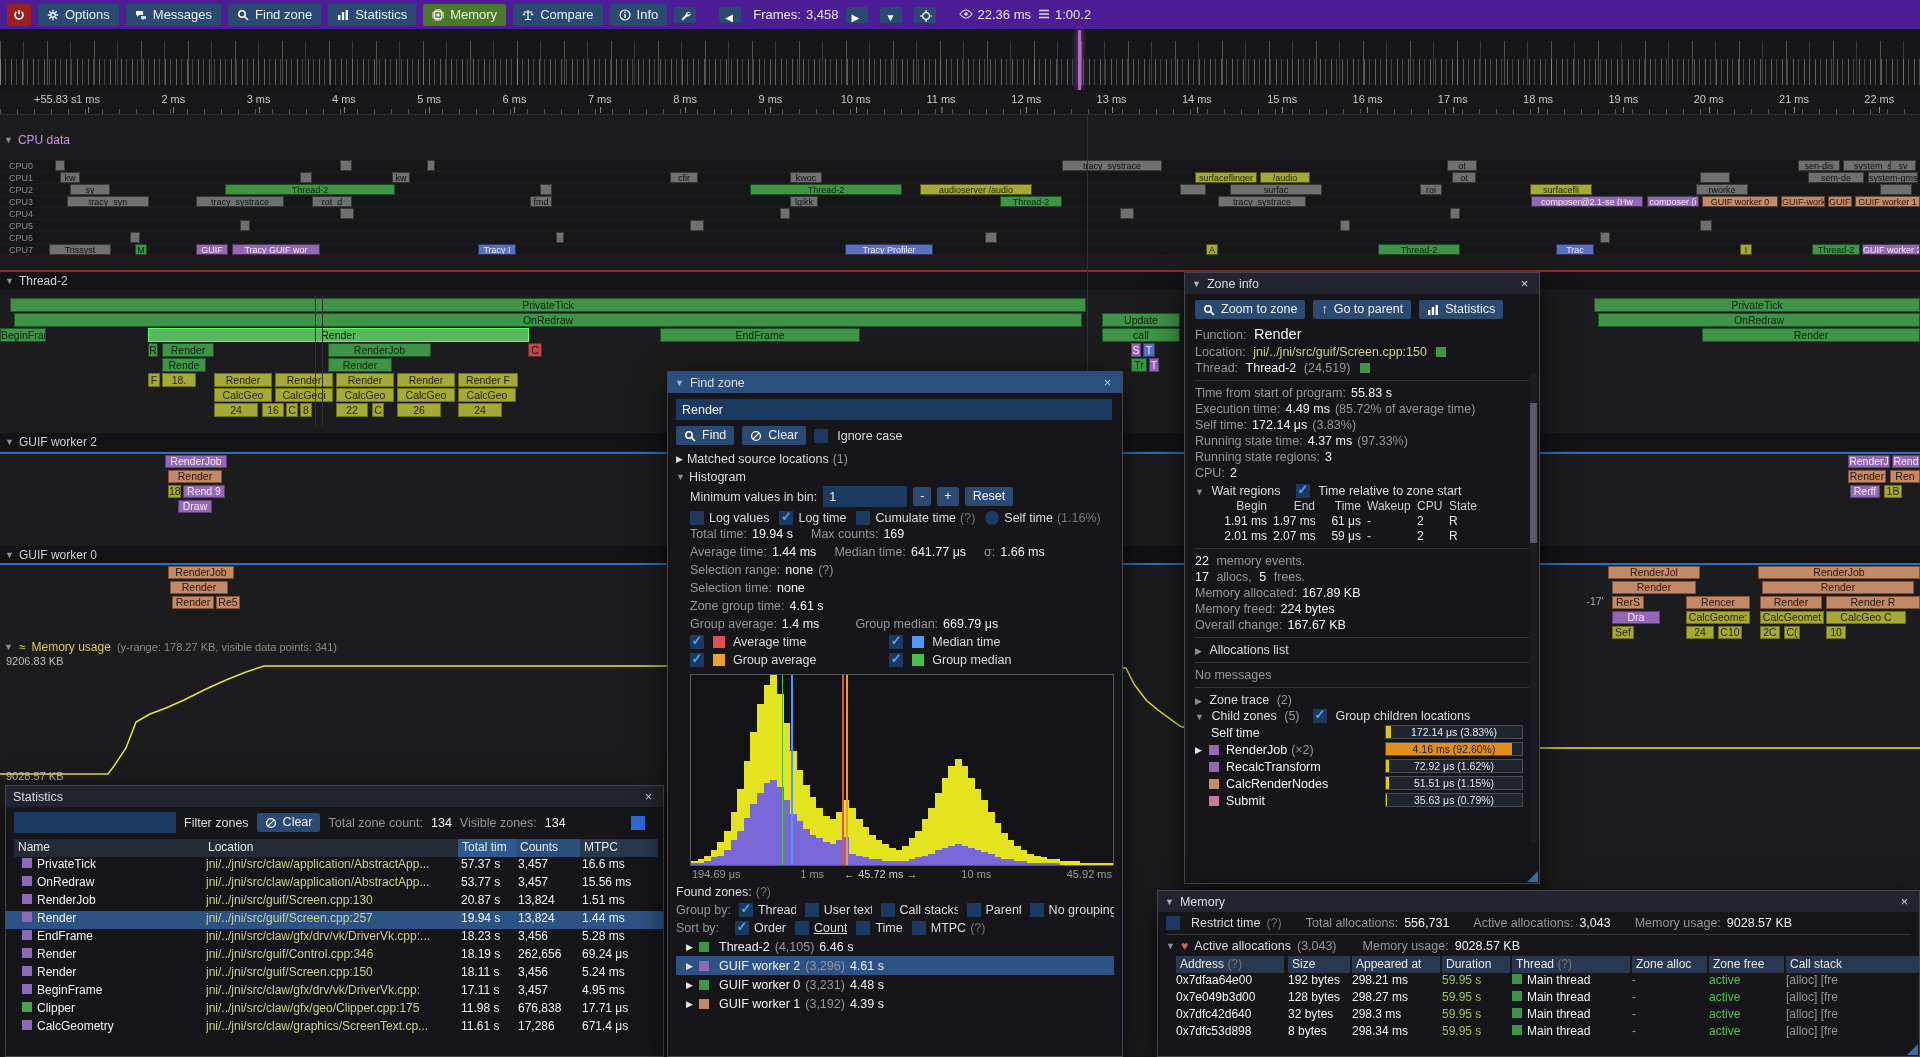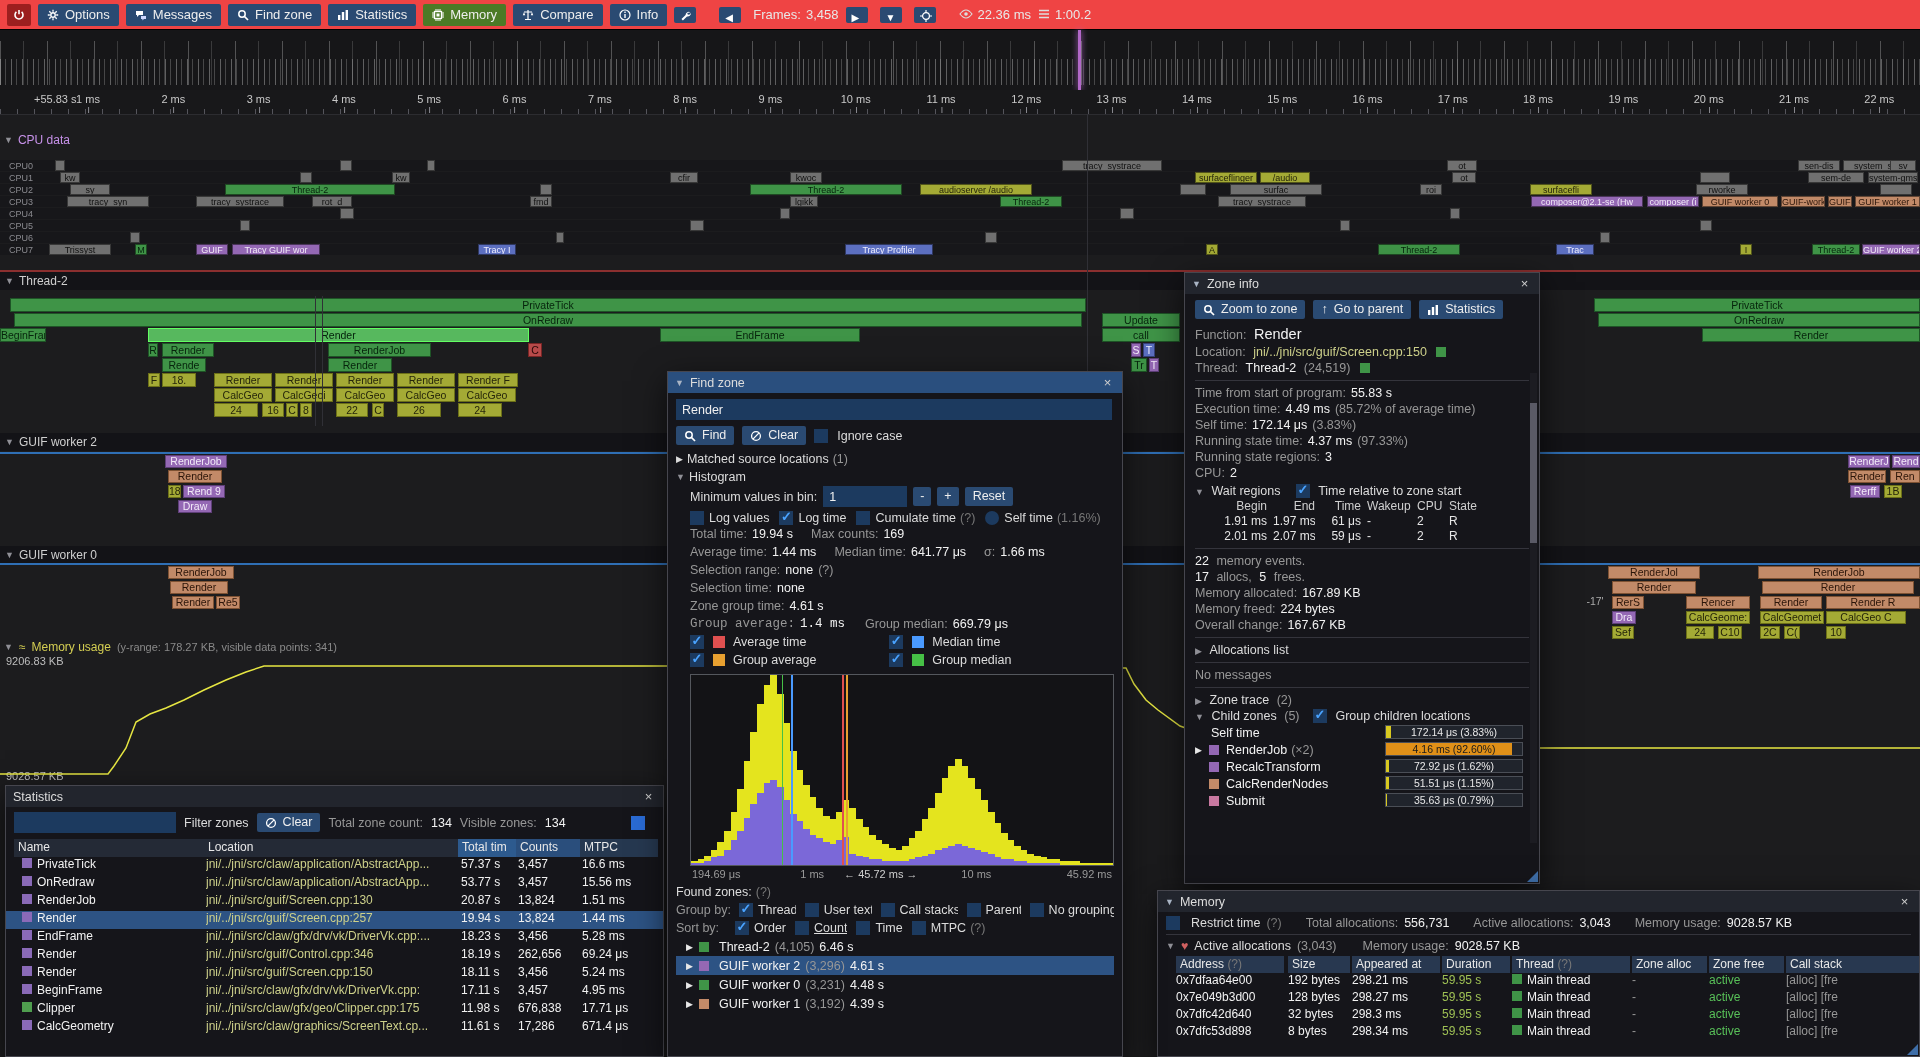--- a/index.html
+++ b/index.html
@@ -2,21 +2,21 @@
 <html><head>
 <meta charset="utf-8">
 <style>
   html,body{margin:0;padding:0;background:#1c1c1e;}
   body{width:1920px;height:1057px;position:relative;overflow:hidden;
        font-family:"Liberation Sans", sans-serif;font-size:13px;color:#dcdcdc;}
   .g{color:#979797}.w{color:#f2f2f2}.y{color:#cdd08a}
   #app{position:absolute;inset:0;}
 
   
-  #toolbar{position:absolute;left:0;top:0;width:1920px;height:30px;background:#ef4444;
+  #toolbar{position:absolute;left:0;top:0;width:1920px;height:30px;background:#4c1d95;
            border-bottom:1px solid #000;display:flex;align-items:center;gap:7px;padding:0 7px;box-sizing:border-box;}
   .tb-btn{display:inline-flex;align-items:center;gap:6px;background:#2a4a72;color:#eee;
           padding:3px 9px;border-radius:2px;font-size:13px;line-height:1;height:16px;}
   .tb-btn.green{background:#4c7a26}
   .tb-btn.red{background:#9c1f1f;padding:3px 6px}
   .tb-btn.sq{padding:3px 6px}
   .tb-btn svg{display:block}
   .tb-sep{width:4px}
   .tb-text{color:#e8e8e8;display:inline-flex;gap:5px;align-items:center}
   .tri{font-size:10px;color:#fff}
@@ -440,21 +440,21 @@
       <div class="zone k-t" style="left: 170px; width: 58px; top: 581px; height: 13px; line-height: 11px;">Render</div>
       <div class="zone k-t" style="left: 1612px; width: 84px; top: 581px; height: 13px; line-height: 11px;">Render</div>
       <div class="zone k-t" style="left: 1762px; width: 152px; top: 581px; height: 13px; line-height: 11px;">Render</div>
       <div class="zone k-t" style="left: 172px; width: 42px; top: 596px; height: 13px; line-height: 11px;">Render</div>
       <div class="zone k-t" style="left: 216px; width: 24px; top: 596px; height: 13px; line-height: 11px;">Re5</div>
       <div class="zone k-none" style="left: 1584px; width: 22px; top: 596px; height: 13px; line-height: 11px;">-17'</div>
       <div class="zone k-t" style="left: 1612px; width: 32px; top: 596px; height: 13px; line-height: 11px;">RerS</div>
       <div class="zone k-t" style="left: 1686px; width: 64px; top: 596px; height: 13px; line-height: 11px;">Rencer</div>
       <div class="zone k-t" style="left: 1760px; width: 62px; top: 596px; height: 13px; line-height: 11px;">Render</div>
       <div class="zone k-t" style="left: 1826px; width: 94px; top: 596px; height: 13px; line-height: 11px;">Render R</div>
-      <div class="zone k-p" style="left: 1612px; width: 24px; top: 611px; height: 13px; line-height: 11px;">Dra</div>
+      <div class="zone k-p" style="left: 1612px; width: 48px; top: 611px; height: 13px; line-height: 11px;">Dra</div>
       <div class="zone k-o" style="left: 1686px; width: 64px; top: 611px; height: 13px; line-height: 11px;">CalcGeome:</div>
       <div class="zone k-o" style="left: 1760px; width: 64px; top: 611px; height: 13px; line-height: 11px;">CalcGeomet</div>
       <div class="zone k-o" style="left: 1826px; width: 80px; top: 611px; height: 13px; line-height: 11px;">CalcGeo C</div>
       <div class="zone k-o" style="left: 1612px; width: 22px; top: 626px; height: 13px; line-height: 11px;">Sef</div>
       <div class="zone k-o" style="left: 1686px; width: 28px; top: 626px; height: 13px; line-height: 11px;">24</div>
       <div class="zone k-o" style="left: 1718px; width: 24px; top: 626px; height: 13px; line-height: 11px;">C10</div>
       <div class="zone k-o" style="left: 1760px; width: 20px; top: 626px; height: 13px; line-height: 11px;">2C</div>
       <div class="zone k-o" style="left: 1784px; width: 16px; top: 626px; height: 13px; line-height: 11px;">C(</div>
       <div class="zone k-o" style="left: 1826px; width: 20px; top: 626px; height: 13px; line-height: 11px;">10</div>
     </div>
@@ -656,21 +656,21 @@
         <div class="fzline">
             <span style="margin-right: 14px;"><span class="g">Selection range:</span><span class="w" style="margin-left: 5px;">none</span><span class="g" style="margin-left: 5px;">(?)</span></span>
           </div>
         <div class="fzline">
             <span style="margin-right: 14px;"><span class="g">Selection time:</span><span class="w" style="margin-left: 5px;">none</span></span>
           </div>
         <div class="fzline">
             <span style="margin-right: 14px;"><span class="g">Zone group time:</span><span class="w" style="margin-left: 5px;">4.61 s</span></span>
           </div>
         <div class="fzline">
-            <span style="margin-right: 16px; font-family: Liberation Mono, monospace;"><span class="g">Group average:</span><span class="w" style="margin-left: 5px;">1.4 ms</span></span>
+            <span style="margin-right: 32px;"><span class="g">Group average:</span><span class="w" style="margin-left: 5px;">1.4 ms</span></span>
             <span style="margin-right: 14px;"><span class="g">Group median:</span><span class="w" style="margin-left: 5px;">669.79 μs</span></span>
           </div>
         <div id="fz-legend" style="display:flex;flex-wrap:wrap">
             <span class="row" style="width: 47%; height: 18px;">
               <span class="cb on"></span>
               <span class="swatch" style="background: rgb(224, 80, 80);"></span>
               <span>Average time</span>
             </span>
             <span class="row" style="width: 47%; height: 18px;">
               <span class="cb on"></span>

